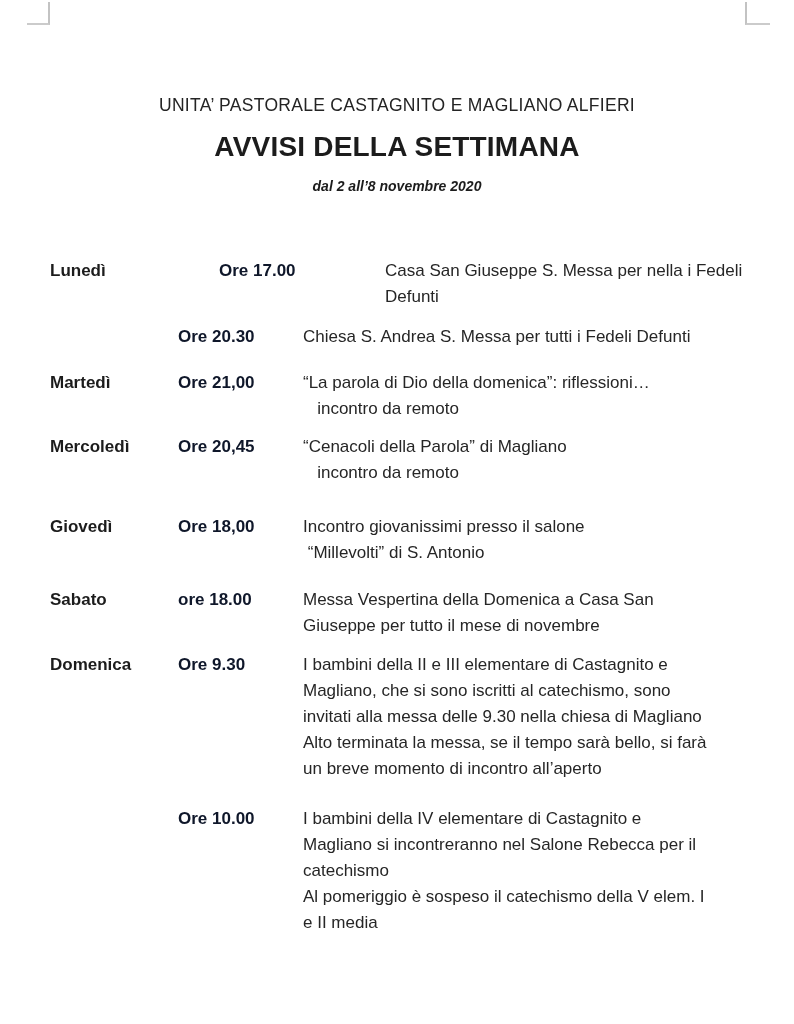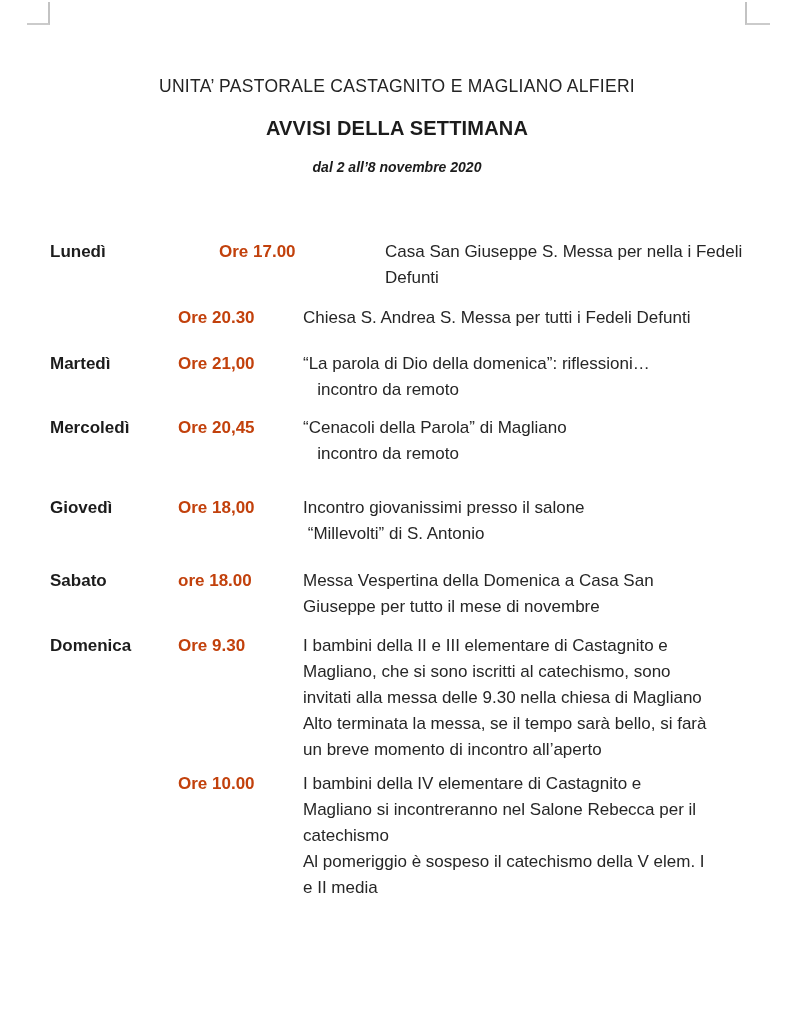--- a/index.html
+++ b/index.html
@@ -8,47 +8,47 @@
     background:#ffffff;
     font-family:"Liberation Sans", sans-serif;
     color:#1f1f1f;
     position:relative;
     overflow:hidden;
   }
   .crop-mark { position:absolute; top:2px; width:21px; height:21px; }
   .crop-tl { left:27px;  border-right:2px solid #c3c3c3; border-bottom:2px solid #cbcbcb; }
   .crop-tr { left:745px; width:23px; border-left:2px solid #c3c3c3; border-bottom:2px solid #cbcbcb; }
 
-  header { text-align:center; padding-top:75px; }
+  header { text-align:center; padding-top:94px; }
   .title {
     font-size:17.5px; font-weight:normal; letter-spacing:0.3px;
     margin:0; line-height:22px; color:#242424;
   }
   .subtitle {
-    font-size:20px; font-weight:bold; letter-spacing:0.2px;
+    font-size:28px; font-weight:bold; letter-spacing:0.2px;
     margin:18px 0 0 0; line-height:26px; color:#1c1c1c;
   }
   .daterange {
     font-size:14px; font-weight:bold; font-style:italic;
     margin:14px 0 0 0; line-height:24px; color:#1c1c1c;
   }
 
   .schedule { margin:60px 24px 0 50px; }
   .row { display:flex; align-items:flex-start; line-height:26px; font-size:17px; }
   .cell-day  { width:128px; flex:0 0 128px; font-weight:bold; color:#1c1c1c; }
-  .cell-time { width:125px; flex:0 0 125px; font-weight:bold; color:#c2410c; }
+  .cell-time { width:125px; flex:0 0 125px; font-weight:bold; color:#0f172a; }
   .cell-desc { flex:1; white-space:pre-wrap; color:#262626; }
 
   .row:nth-child(1){ margin-bottom:14px;gap:41px; }
   .row:nth-child(2){ margin-bottom:20px; }
   .row:nth-child(3){ margin-bottom:12px; }
   .row:nth-child(4){ margin-bottom:28px; }
   .row:nth-child(5){ margin-bottom:21px; }
   .row:nth-child(6){ margin-bottom:13px; }
-  .row:nth-child(7){ margin-bottom:8px; }
+  .row:nth-child(7){ margin-bottom:24px; }
   .row:nth-child(8){ }
 </style>
 </head>
 <body>
 
 <div class="crop-mark crop-tl"></div>
 <div class="crop-mark crop-tr"></div>
 
 <header>
   <h1 class="title">UNITA’ PASTORALE CASTAGNITO E MAGLIANO ALFIERI</h1>

